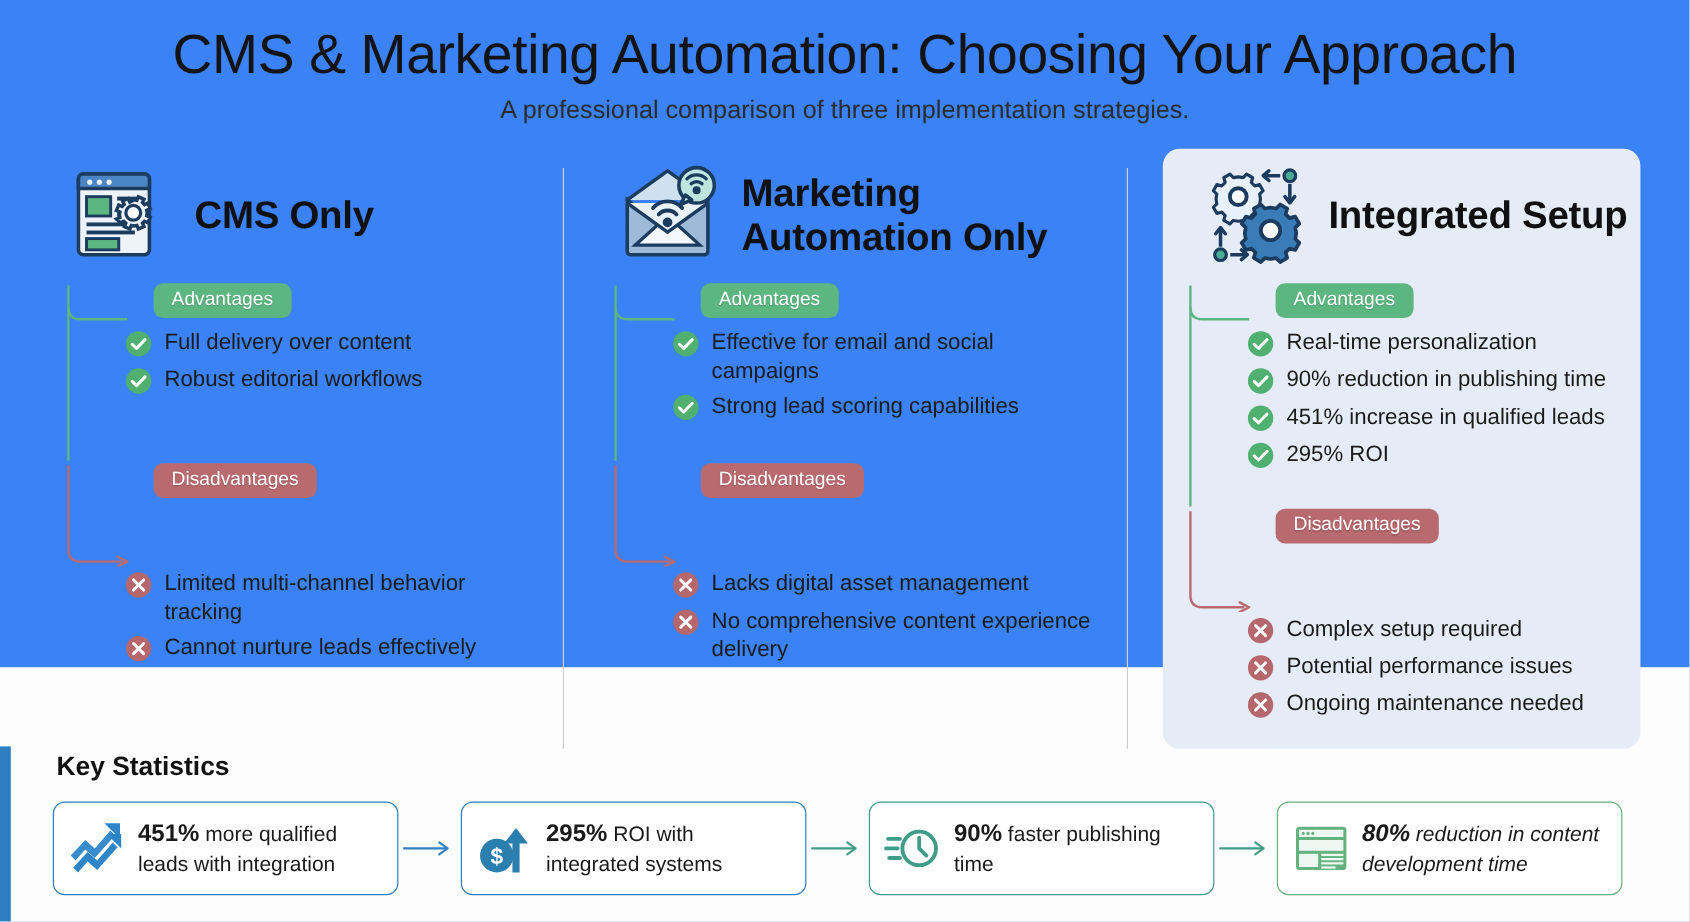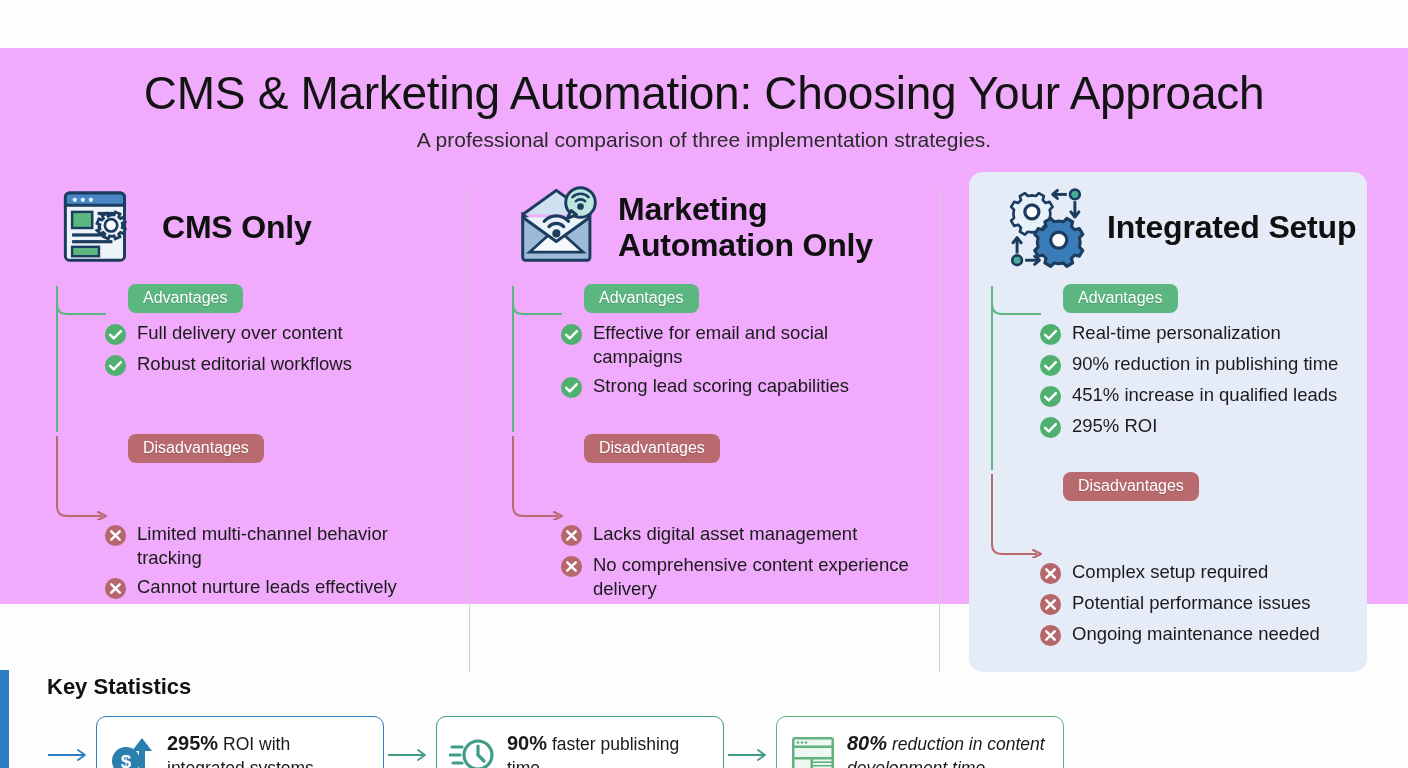--- a/index.html
+++ b/index.html
@@ -2,21 +2,21 @@
 <html><head>
 <meta charset="utf-8">
 <style>
   * { box-sizing: border-box; margin: 0; padding: 0; }
   html, body {
     width: 1408px; height: 768px;
     background: #fdfdfd;
     font-family: "Liberation Sans", sans-serif;
     overflow: hidden;
   }
-  .page { position: relative; width: 1408px; height: 556px; background: #f0abfc; margin-top: 48px; }
+  .page { position: relative; width: 1408px; height: 556px; background: #3b82f6; }
 
   
   .header { text-align: center; padding-top: 18px; }
   .main-title {
     font-size: 46px; font-weight: 400; color: #131313;
     letter-spacing: -0.3px; line-height: 1.18;
   }
   .subtitle {
     font-size: 21px; color: #2b2b2b; margin-top: 8px; font-weight: 400;
   }
@@ -353,20 +353,31 @@
     </li>
             </ul>
     </div>
         </div>
       </div>
   </div>
 
   <div class="accent-bar"></div>
   <div class="stats-title">Key Statistics</div>
   <div class="stats-row" id="stats-host">
+      <div class="stat-card">
+    <span class="stat-ico"><svg viewBox="0 0 48 48" width="100%" height="100%">
+            <g fill="#2e86c8">
+        <path d="M4 40 L16 27 L24 34 L37 19 L41 23 L24 42 L16 35 L8 44 Z"></path>
+        <path d="M32 12 H44 V24 L39.5 19.5 L36.5 16.5 Z"></path>
+        <path d="M2 30 L14 17 L22 24 L35 9 L39 13 L22 32 L14 25 L6 34 Z" opacity=".95"></path>
+        <path d="M30 3 H43 V16 L38 11 L35 8 Z"></path>
+      </g>
+          </svg></span>
+    <span class="stat-text"><b>451%</b><span> more qualified leads with integration</span></span>
+      </div>
       <span class="arrow-sep"><svg viewBox="0 0 52 20" width="52" height="20">
       <path d="M4 10 H40" stroke="#2e7fc1" stroke-width="1.8" fill="none"></path>
       <path d="M34 5 L41 10 L34 15" stroke="#2e7fc1" stroke-width="1.8" fill="none" stroke-linecap="round" stroke-linejoin="round"></path>
     </svg></span>
       <div class="stat-card">
     <span class="stat-ico"><svg viewBox="0 0 48 48" width="100%" height="100%">
             <g fill="#2a7fae">
         <circle cx="17" cy="30" r="14"></circle>
         <path d="M30 44 V20 H23 L33 7 L43 20 H36 V44 Z"></path>
       </g>

